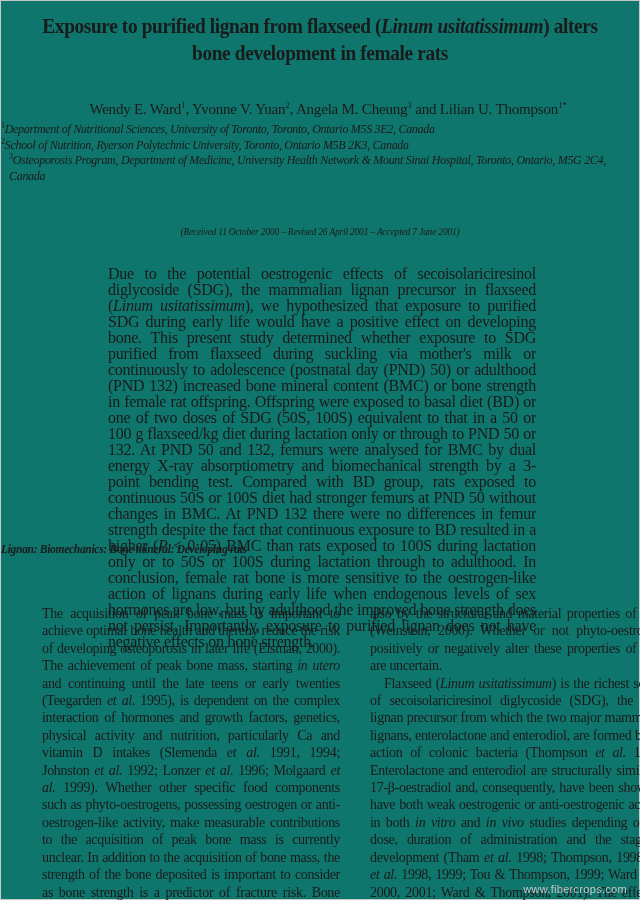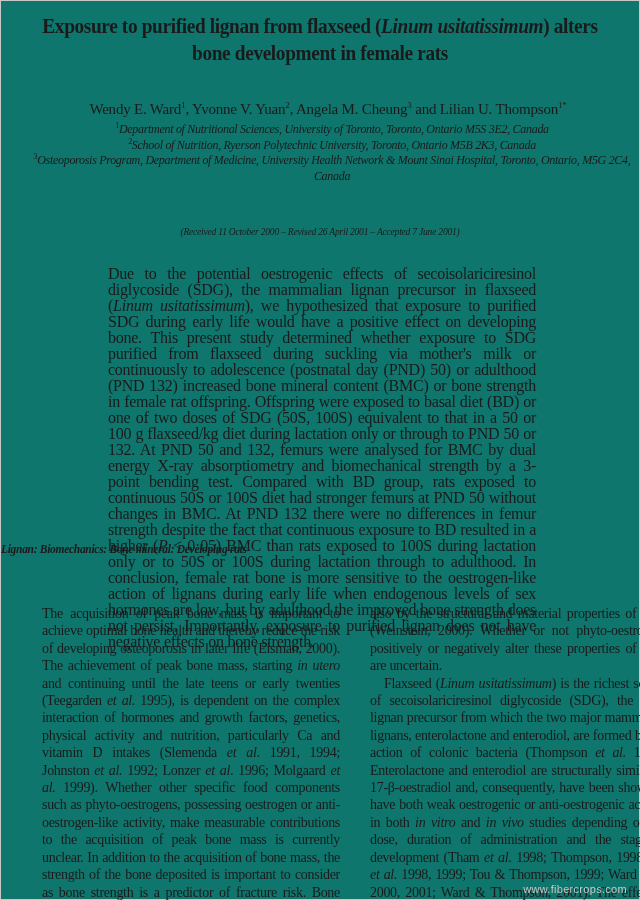--- a/index.html
+++ b/index.html
@@ -14,22 +14,22 @@
     text-align: center; font-weight: bold; font-size: 21px; line-height: 27px;
     letter-spacing: -0.4px; transform: scaleX(0.92); transform-origin: center top;
   }
   .title i { font-weight: bold; }
   .authors {
     position: absolute; left: 16px; right: 0; top: 99px; text-align: center;
     font-size: 15px; line-height: 18px; letter-spacing: -0.2px;
   }
   .authors sup { font-size: 9px; vertical-align: 6px; line-height: 0; }
   .affils {
-    position: absolute; left: 0; right: 0; top: 121px; text-align: center;
-    font-style: italic; font-size: 12px; line-height: 15.5px; letter-spacing: -0.3px; padding-left: 24px;
+    position: absolute; left: 0; right: 0; top: 121px; 
+    font-style: italic; font-size: 12px; line-height: 15.5px; letter-spacing: -0.3px;
   }
   .affils sup { font-size: 8px; vertical-align: 5px; line-height: 0; font-style: normal; }
   .received {
     position: absolute; left: 0; right: 0; top: 226px; text-align: center;
     font-style: italic; font-size: 9.5px; letter-spacing: -0.2px;
   }
   .abstract {
     position: absolute; left: 107px; width: 428px; top: 265px;
     font-size: 16px; line-height: 16px; text-align: justify;
     letter-spacing: -0.25px; text-indent: 0; font-family: Liberation Serif, serif;

